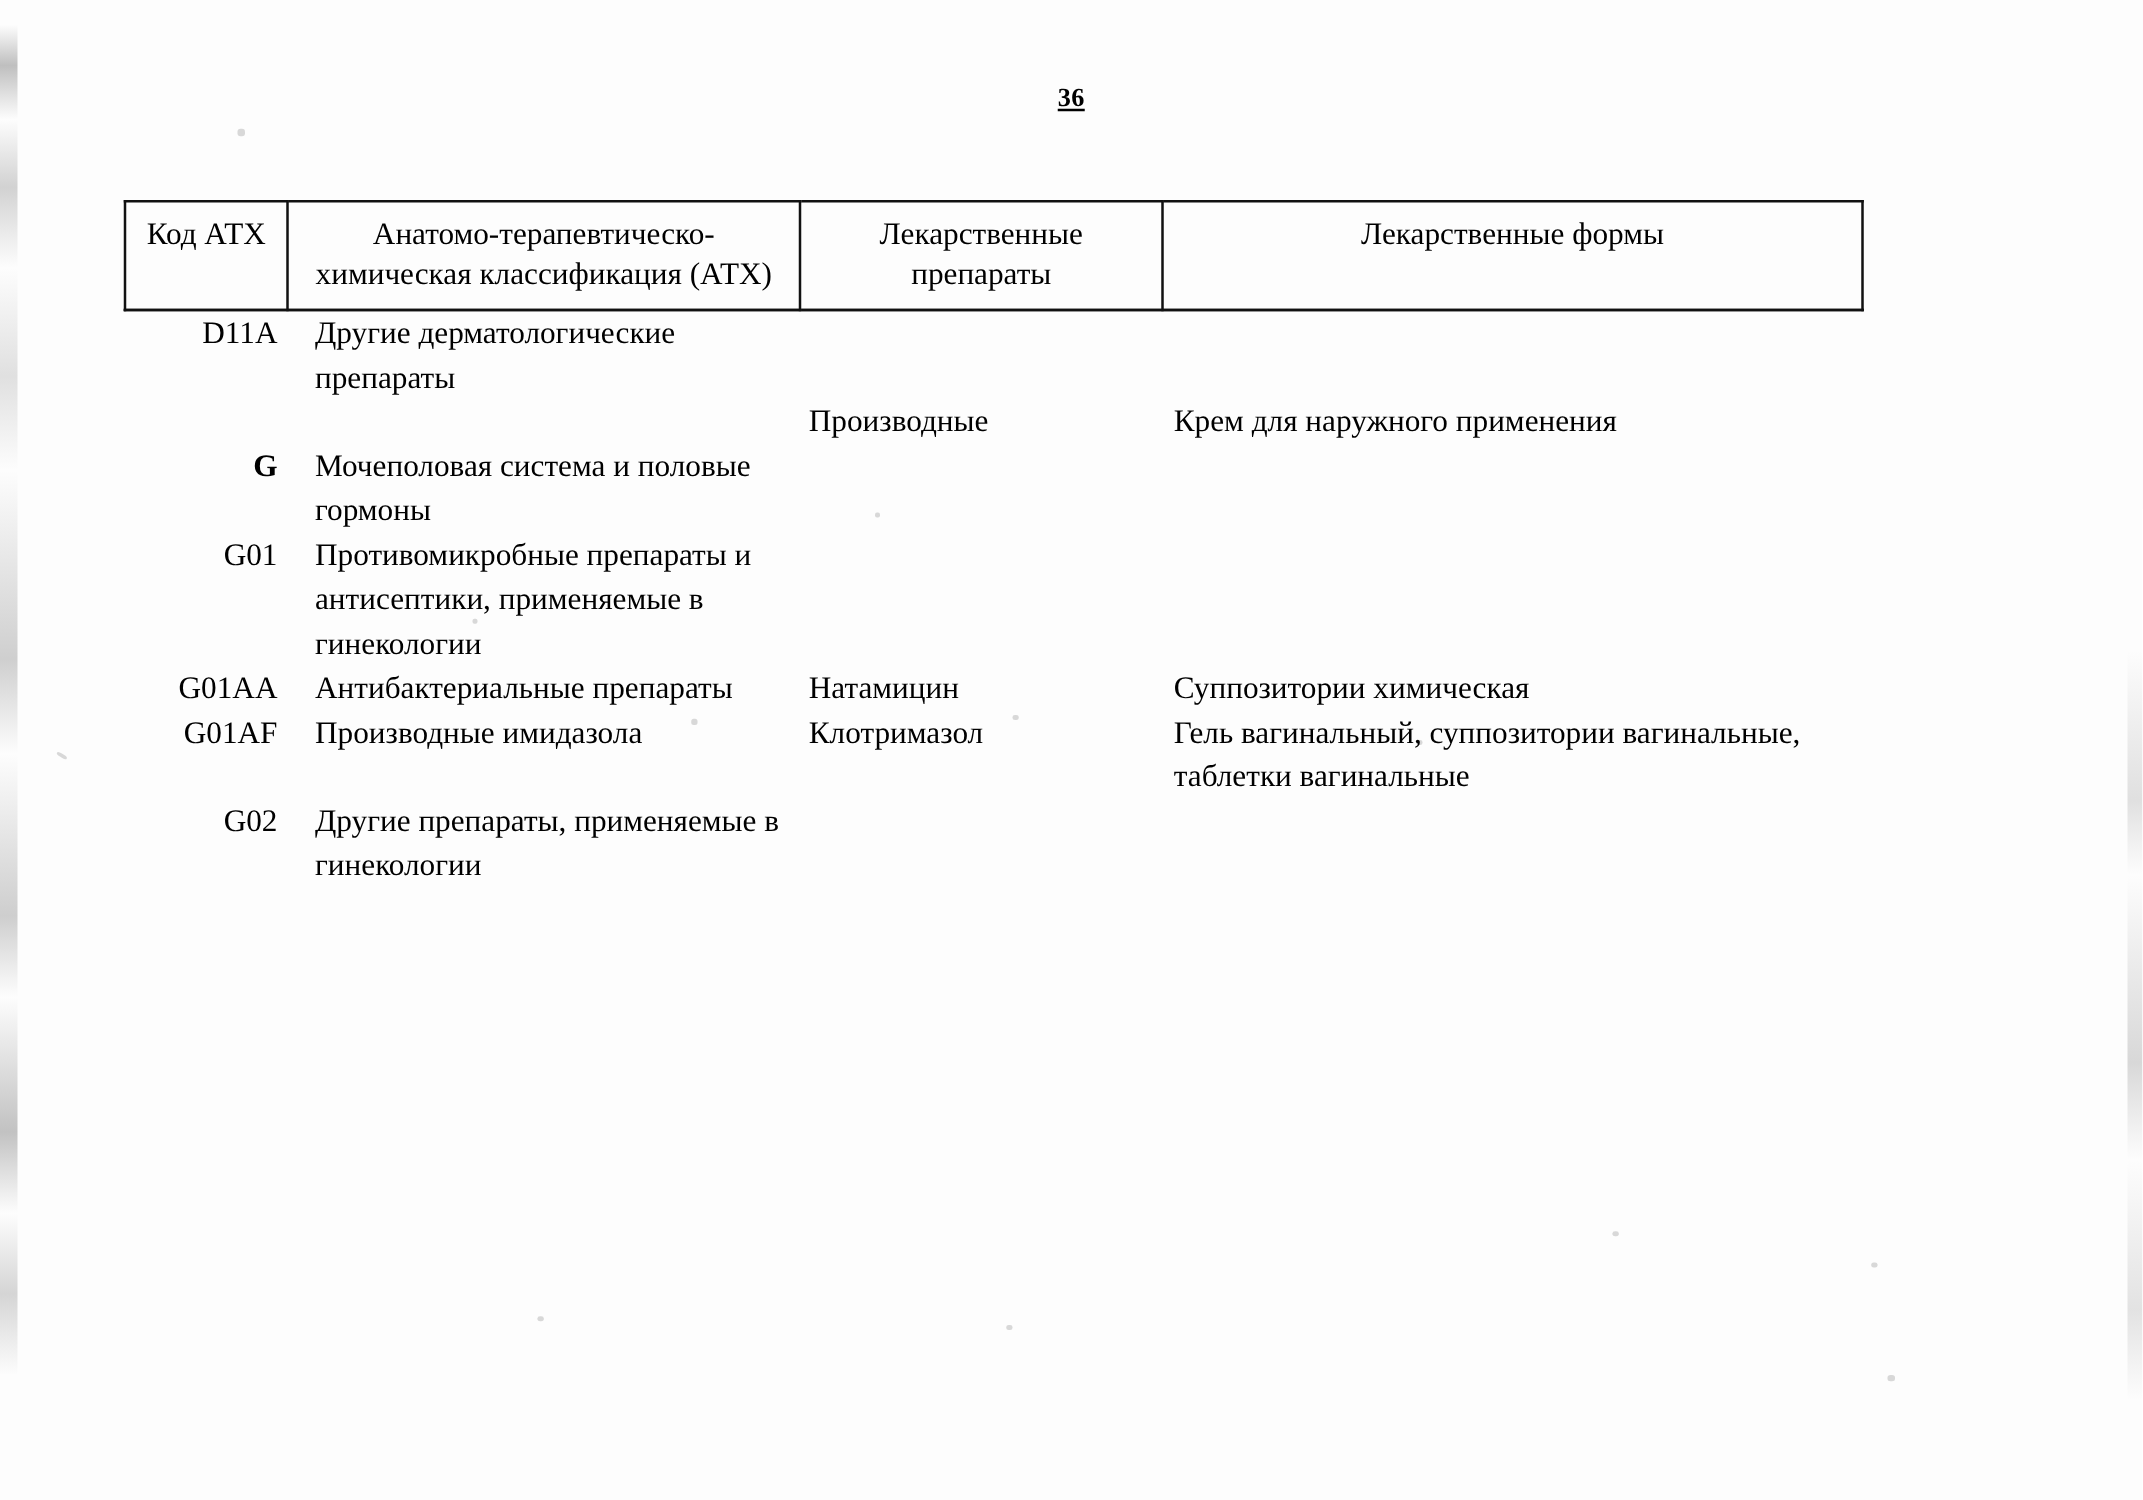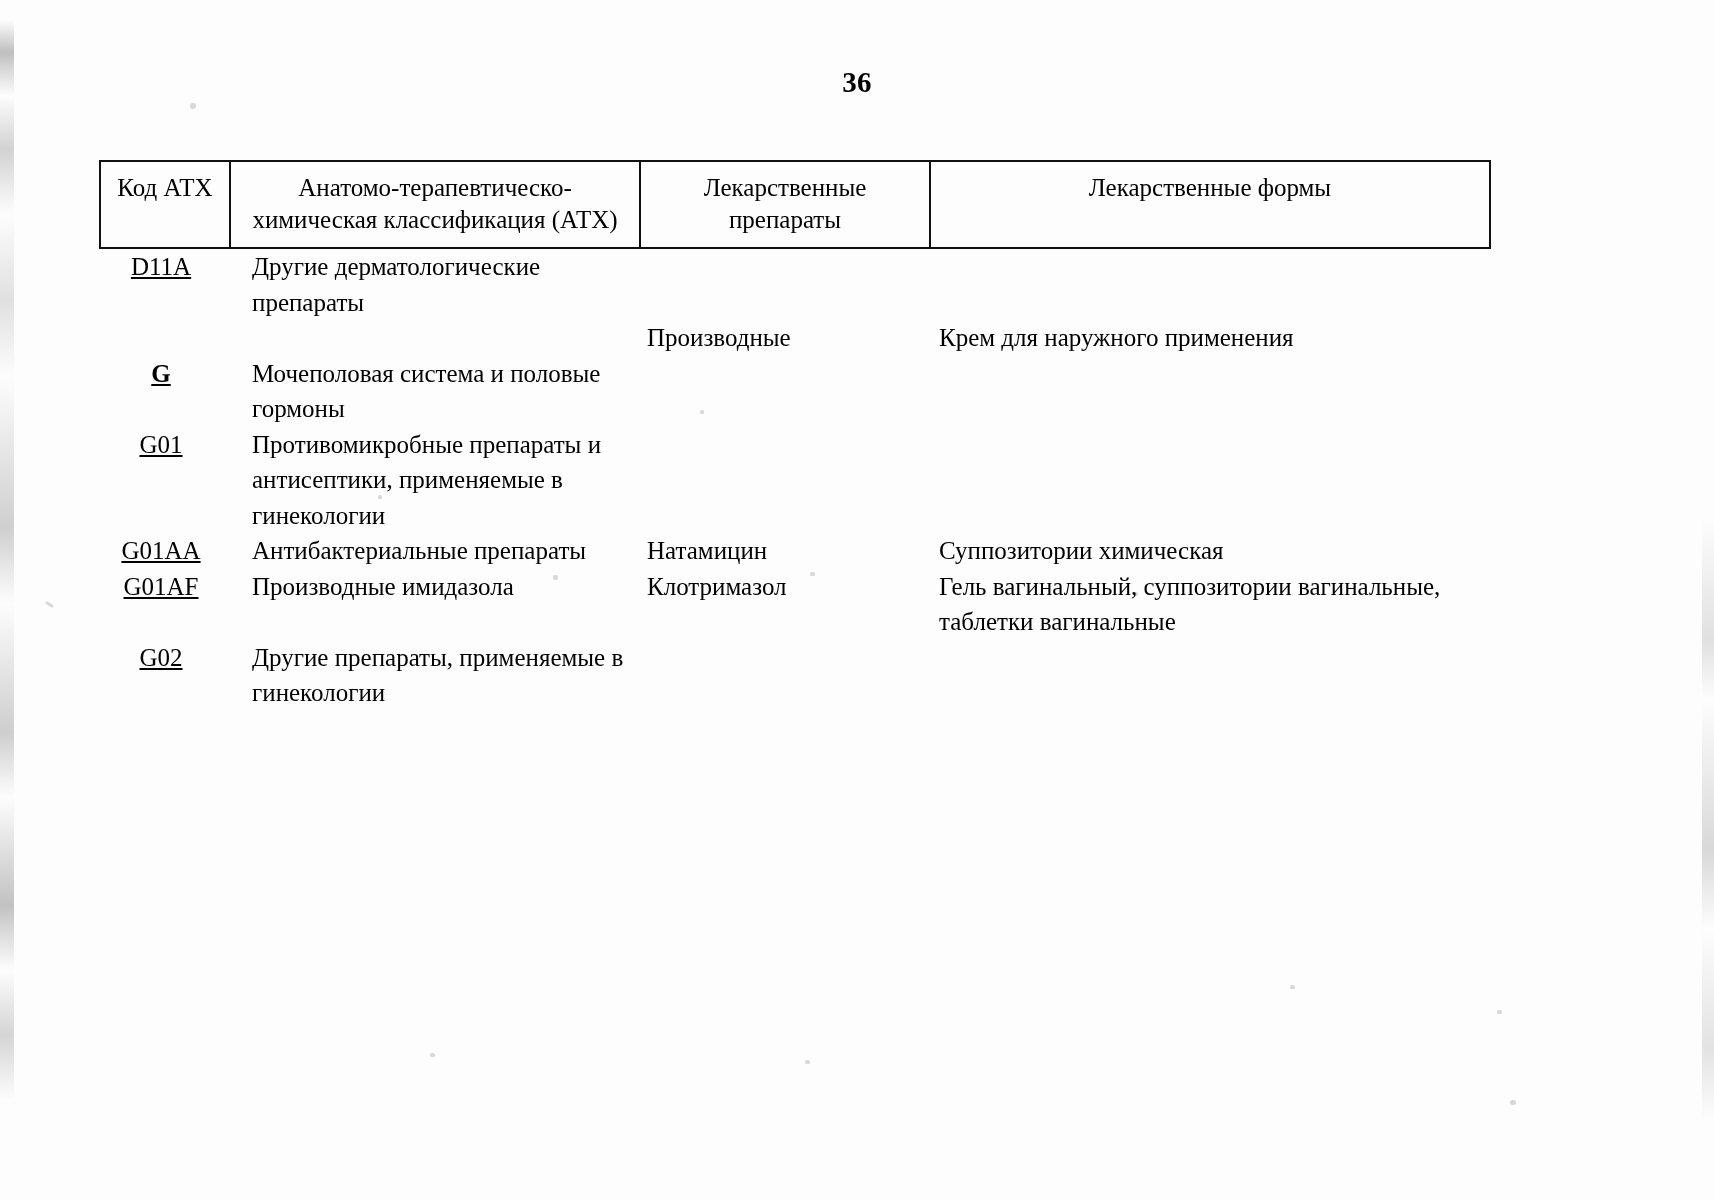--- a/index.html
+++ b/index.html
@@ -70,22 +70,23 @@
   }
 
   
   .page-number {
     position: absolute;
     top: 66px;
     left: 0;
     width: 1714px;
     text-align: center;
     font-weight: bold;
-    font-size: 29px;
+    font-size: 21px;
     letter-spacing: .3px;
+    text-decoration: underline;
   }
 
   
   .table-wrap {
     position: absolute;
     left: 99px;
     top: 160px;
     width: 1390px;
   }
 
@@ -121,24 +122,23 @@
 
   
   tbody td {
     border: none;
     font-size: 25px;
     line-height: 1.42;
     padding-top: 12px;
     padding-bottom: 0px;
   }
   tbody td.c-code {
-    text-align: center;
+    text-align: right;
     white-space: nowrap;
     padding-right: 8px;
-    text-decoration: underline;
   }
   tbody td.c-code.bold { font-weight: bold; }
   tbody td.c-class { padding-left: 22px; padding-right: 10px; }
   tbody td.c-drugs { padding-left: 7px; padding-right: 10px; }
   tbody td.c-forms { padding-left: 9px; padding-right: 10px; }
 
   
   col.w-code  { width: 130px; }
   col.w-class { width: 410px; }
   col.w-drugs { width: 290px; }

